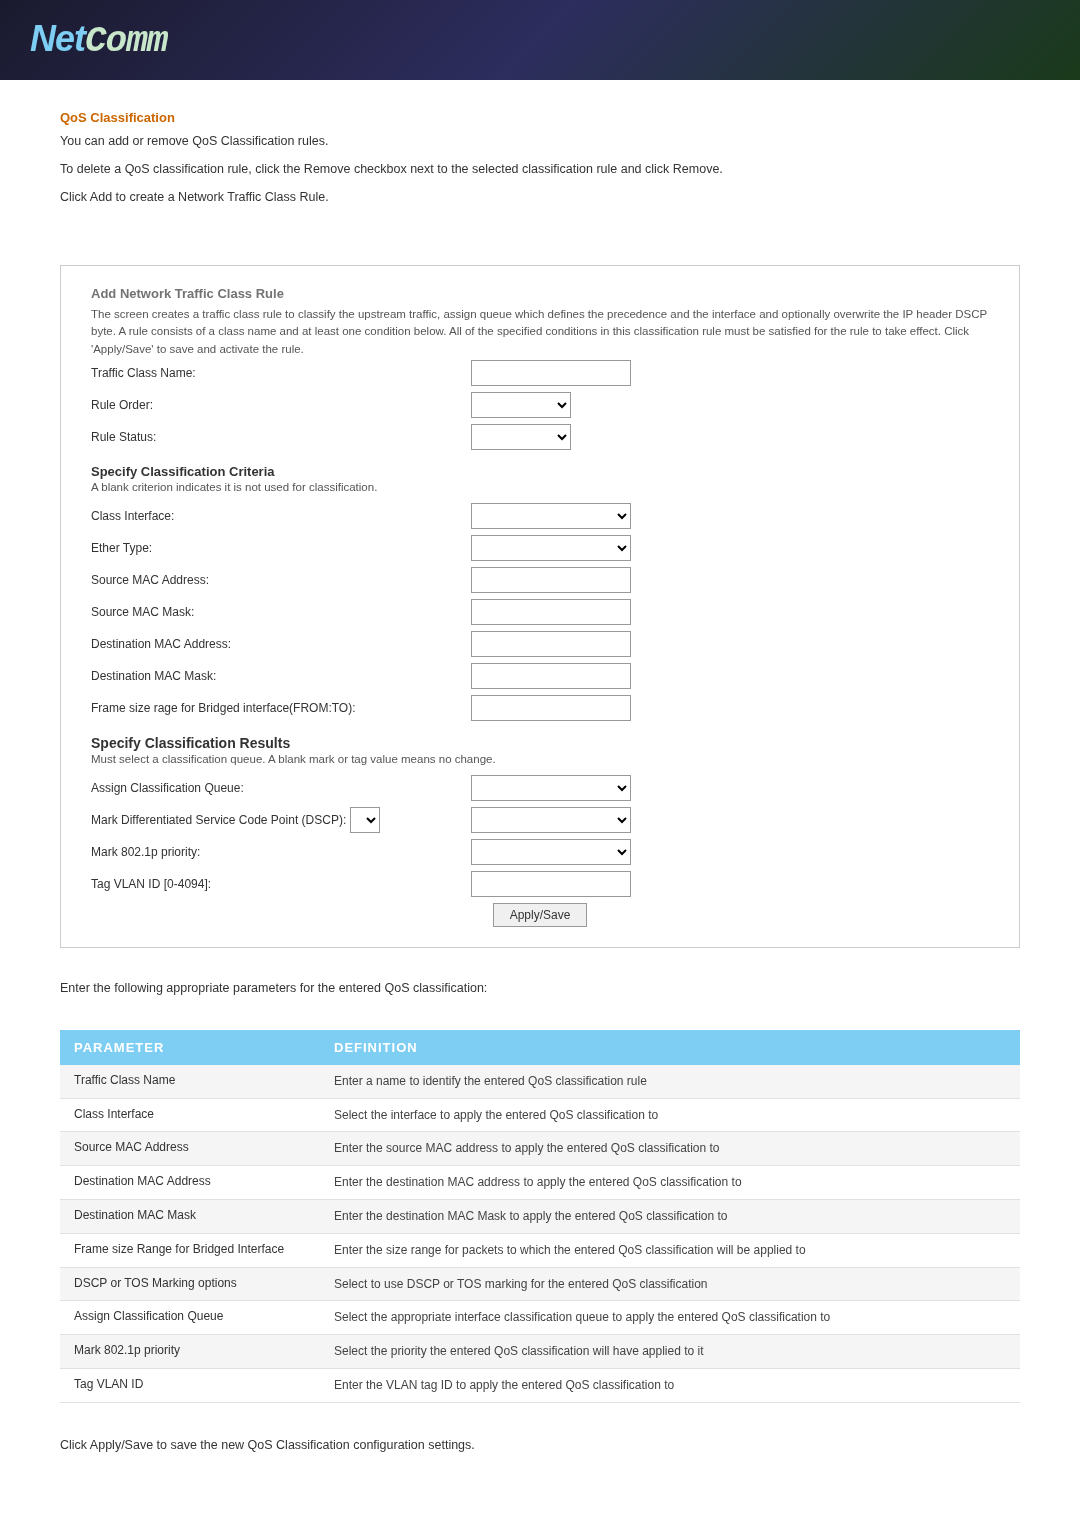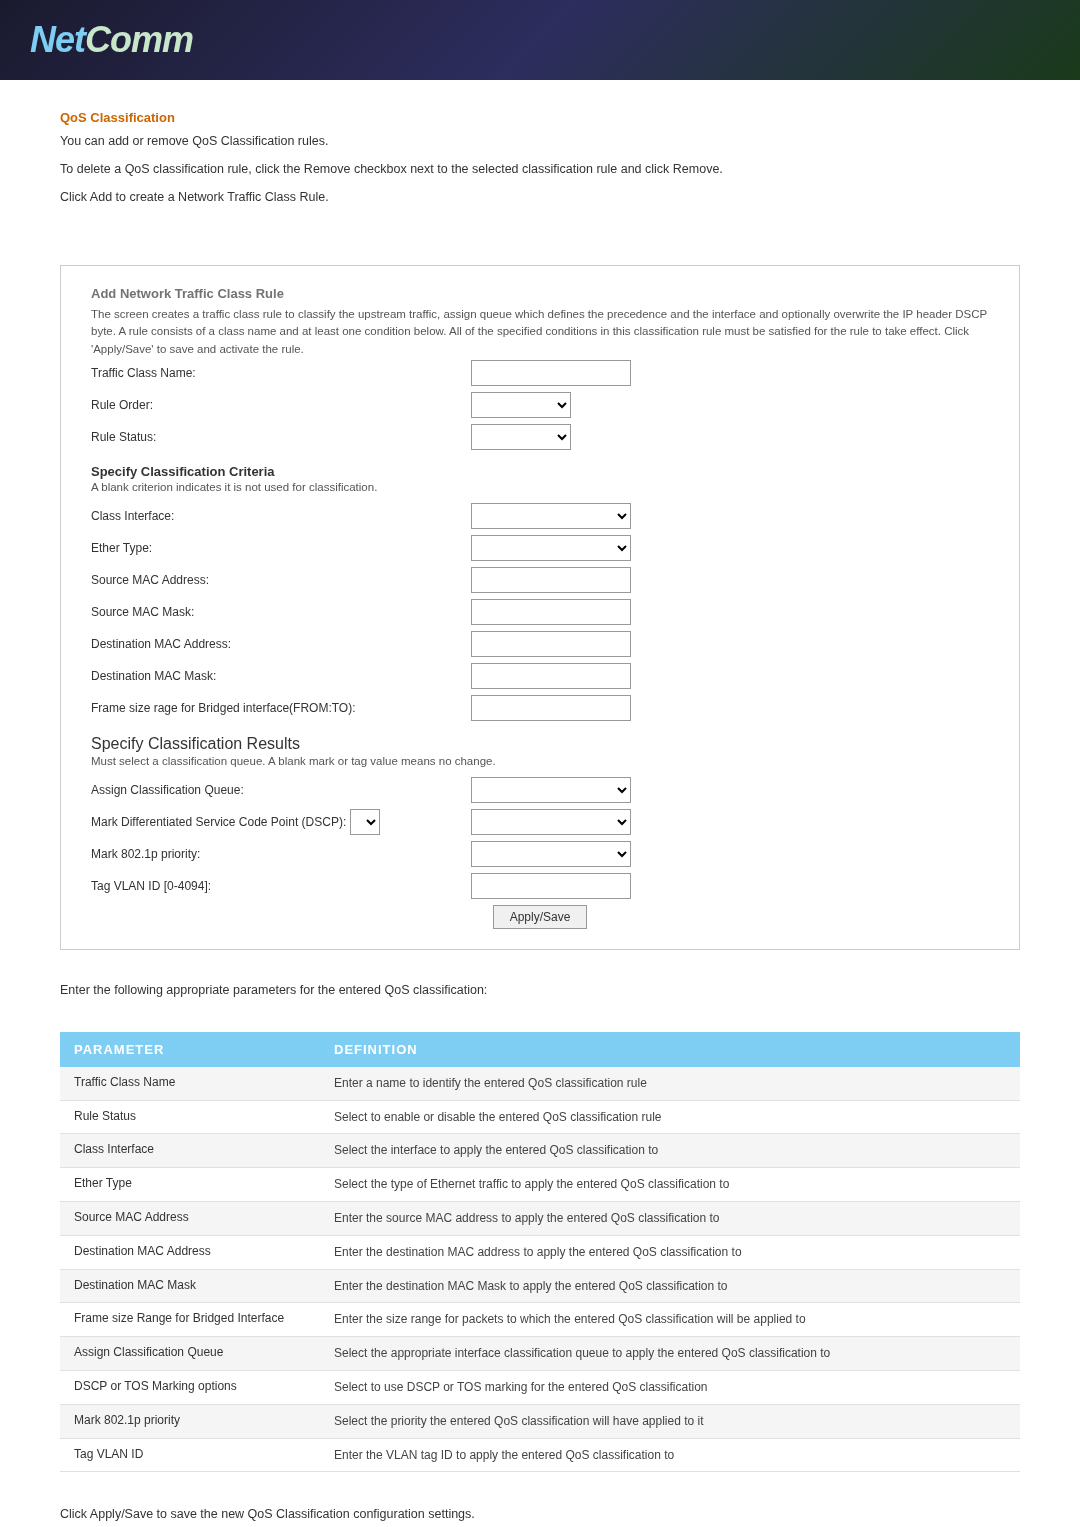--- a/index.html
+++ b/index.html
@@ -23,21 +23,21 @@
     }
     .logo-text {
       font-size: 36px;
       font-weight: bold;
       color: #fff;
       font-style: italic;
       font-family: 'Arial Black', Arial, sans-serif;
       letter-spacing: -1px;
     }
     .logo-net { color: #7ecef4; }
-    .logo-comm { color: #c8e6c9; }
+    .logo-comm { color: #c8e6c9; font-family: Liberation Mono, monospace; }
 
     
     .content {
       padding: 30px 60px 30px 60px;
     }
 
     .section-title {
       color: #cc6600;
       font-size: 13px;
       font-weight: bold;
@@ -113,22 +113,22 @@
       margin-bottom: 2px;
     }
 
     .criteria-sub {
       font-size: 11.5px;
       color: #555;
       margin-bottom: 10px;
     }
 
     .results-header {
-      font-size: 16px;
-      font-weight: normal;
+      font-size: 14px;
+      font-weight: bold;
       color: #333;
       margin-top: 14px;
       margin-bottom: 2px;
     }
 
     .results-sub {
       font-size: 11.5px;
       color: #555;
       margin-bottom: 10px;
     }
@@ -336,56 +336,48 @@
         <th>PARAMETER</th>
         <th>DEFINITION</th>
       </tr>
     </thead>
     <tbody id="table-body">
     <tr>
           <td>Traffic Class Name</td>
           <td>Enter a name to identify the entered QoS classification rule</td>
         </tr>
         <tr>
-          <td>Rule Status</td>
-          <td>Select to enable or disable the entered QoS classification rule</td>
-        </tr>
-        <tr>
           <td>Class Interface</td>
           <td>Select the interface to apply the entered QoS classification to</td>
         </tr>
         <tr>
-          <td>Ether Type</td>
-          <td>Select the type of Ethernet traffic to apply the entered QoS classification to</td>
-        </tr>
-        <tr>
           <td>Source MAC Address</td>
           <td>Enter the source MAC address to apply the entered QoS classification to</td>
         </tr>
         <tr>
           <td>Destination MAC Address</td>
           <td>Enter the destination MAC address to apply the entered QoS classification to</td>
         </tr>
         <tr>
           <td>Destination MAC Mask</td>
           <td>Enter the destination MAC Mask to apply the entered QoS classification to</td>
         </tr>
         <tr>
           <td>Frame size Range for Bridged Interface</td>
           <td>Enter the size range for packets to which the entered QoS classification will be applied to</td>
         </tr>
         <tr>
+          <td>DSCP or TOS Marking options</td>
+          <td>Select to use DSCP or TOS marking for the entered QoS classification</td>
+        </tr>
+        <tr>
           <td>Assign Classification Queue</td>
           <td>Select the appropriate interface classification queue to apply the entered QoS classification to</td>
         </tr>
         <tr>
-          <td>DSCP or TOS Marking options</td>
-          <td>Select to use DSCP or TOS marking for the entered QoS classification</td>
-        </tr>
-        <tr>
           <td>Mark 802.1p priority</td>
           <td>Select the priority the entered QoS classification will have applied to it</td>
         </tr>
         <tr>
           <td>Tag VLAN ID</td>
           <td>Enter the VLAN tag ID to apply the entered QoS classification to</td>
         </tr>
       </tbody>
   </table>
 </div>

